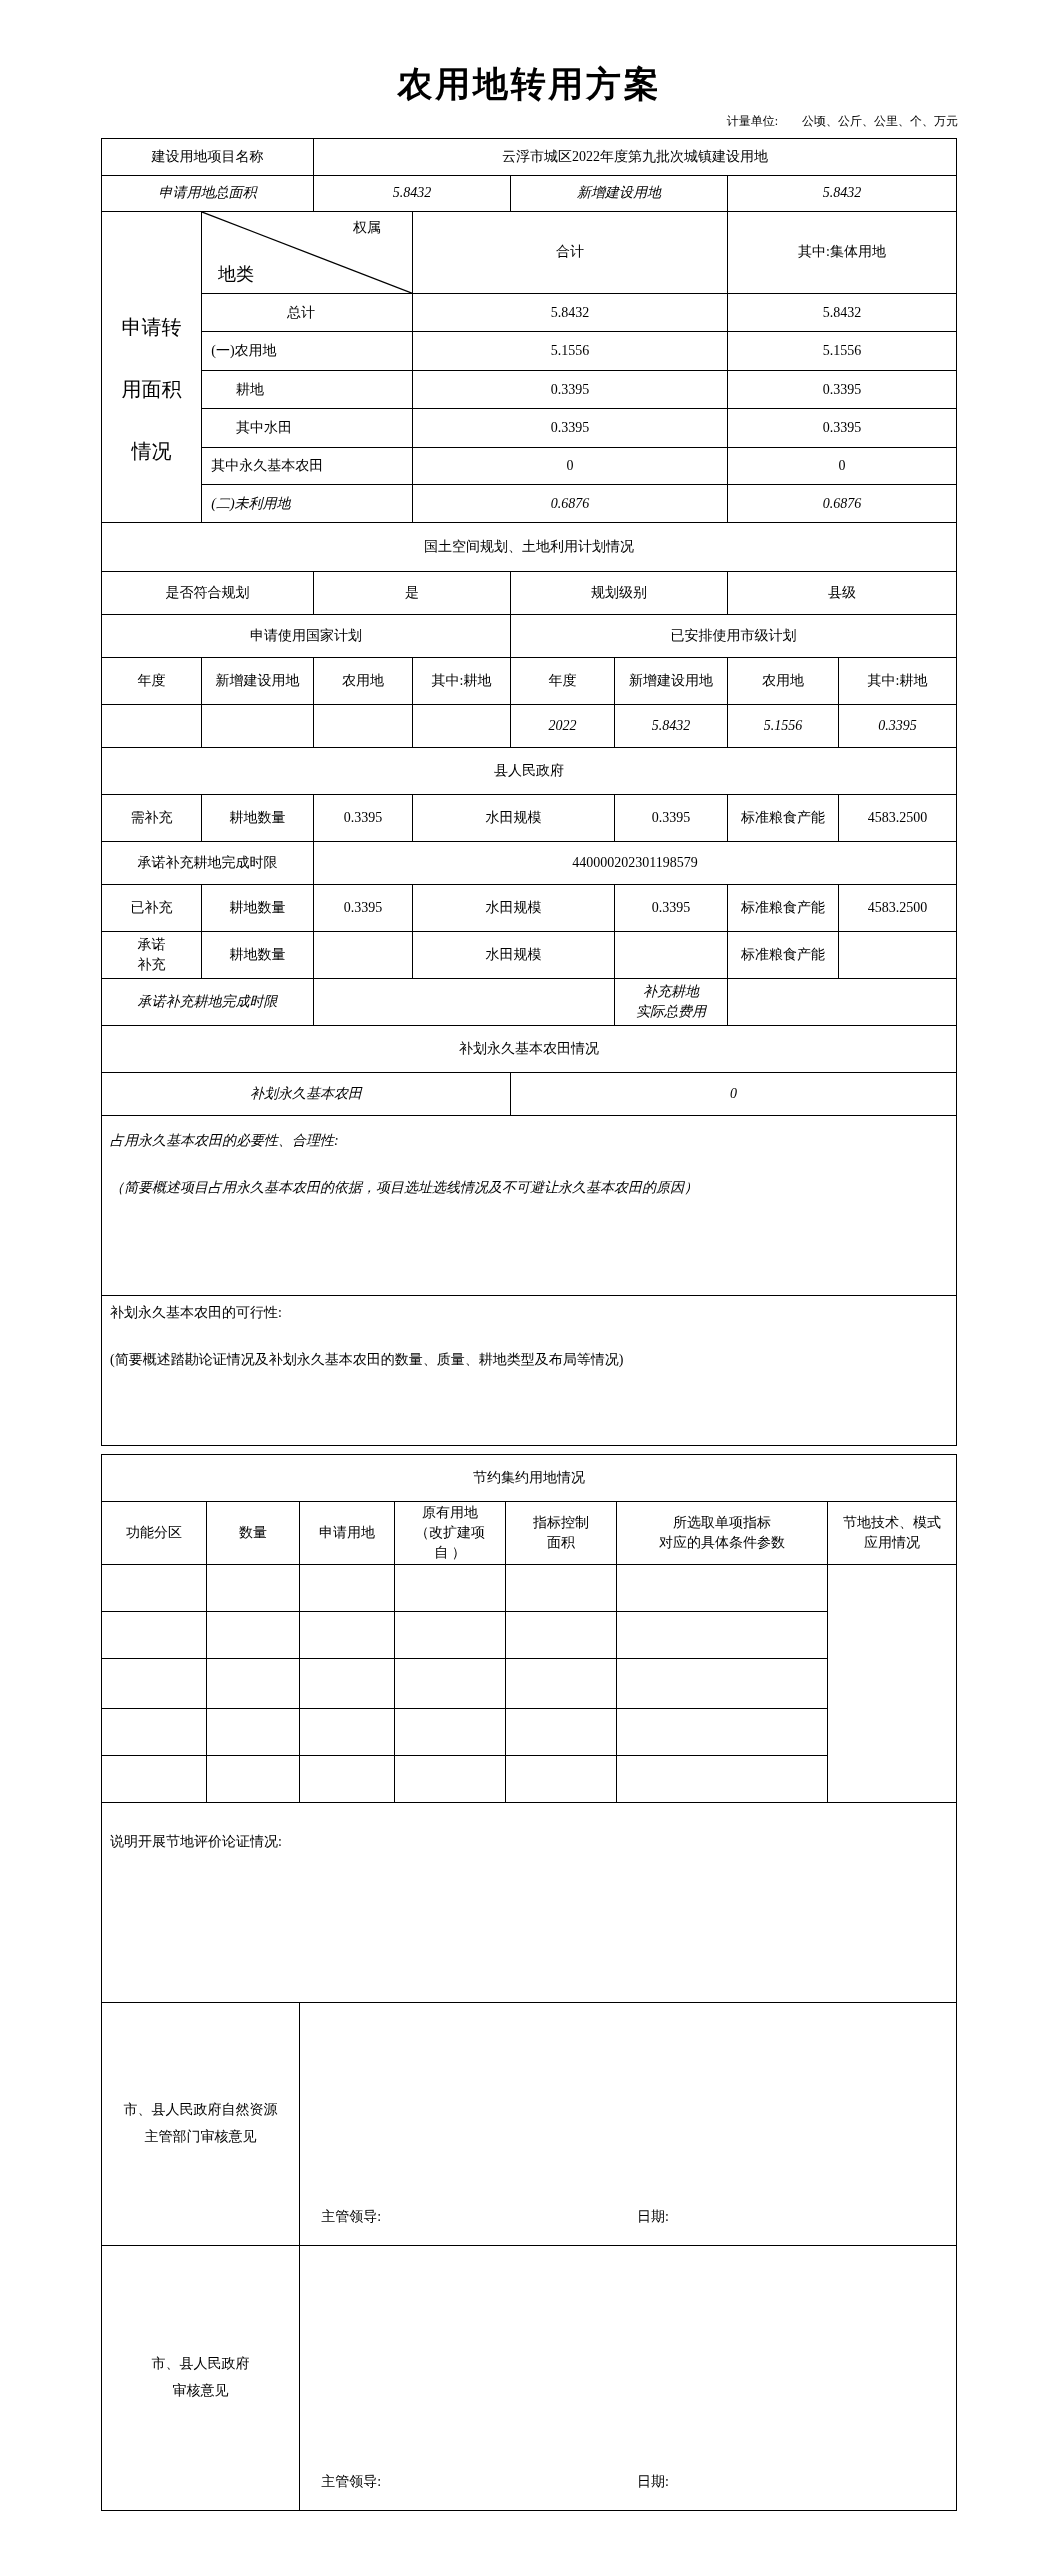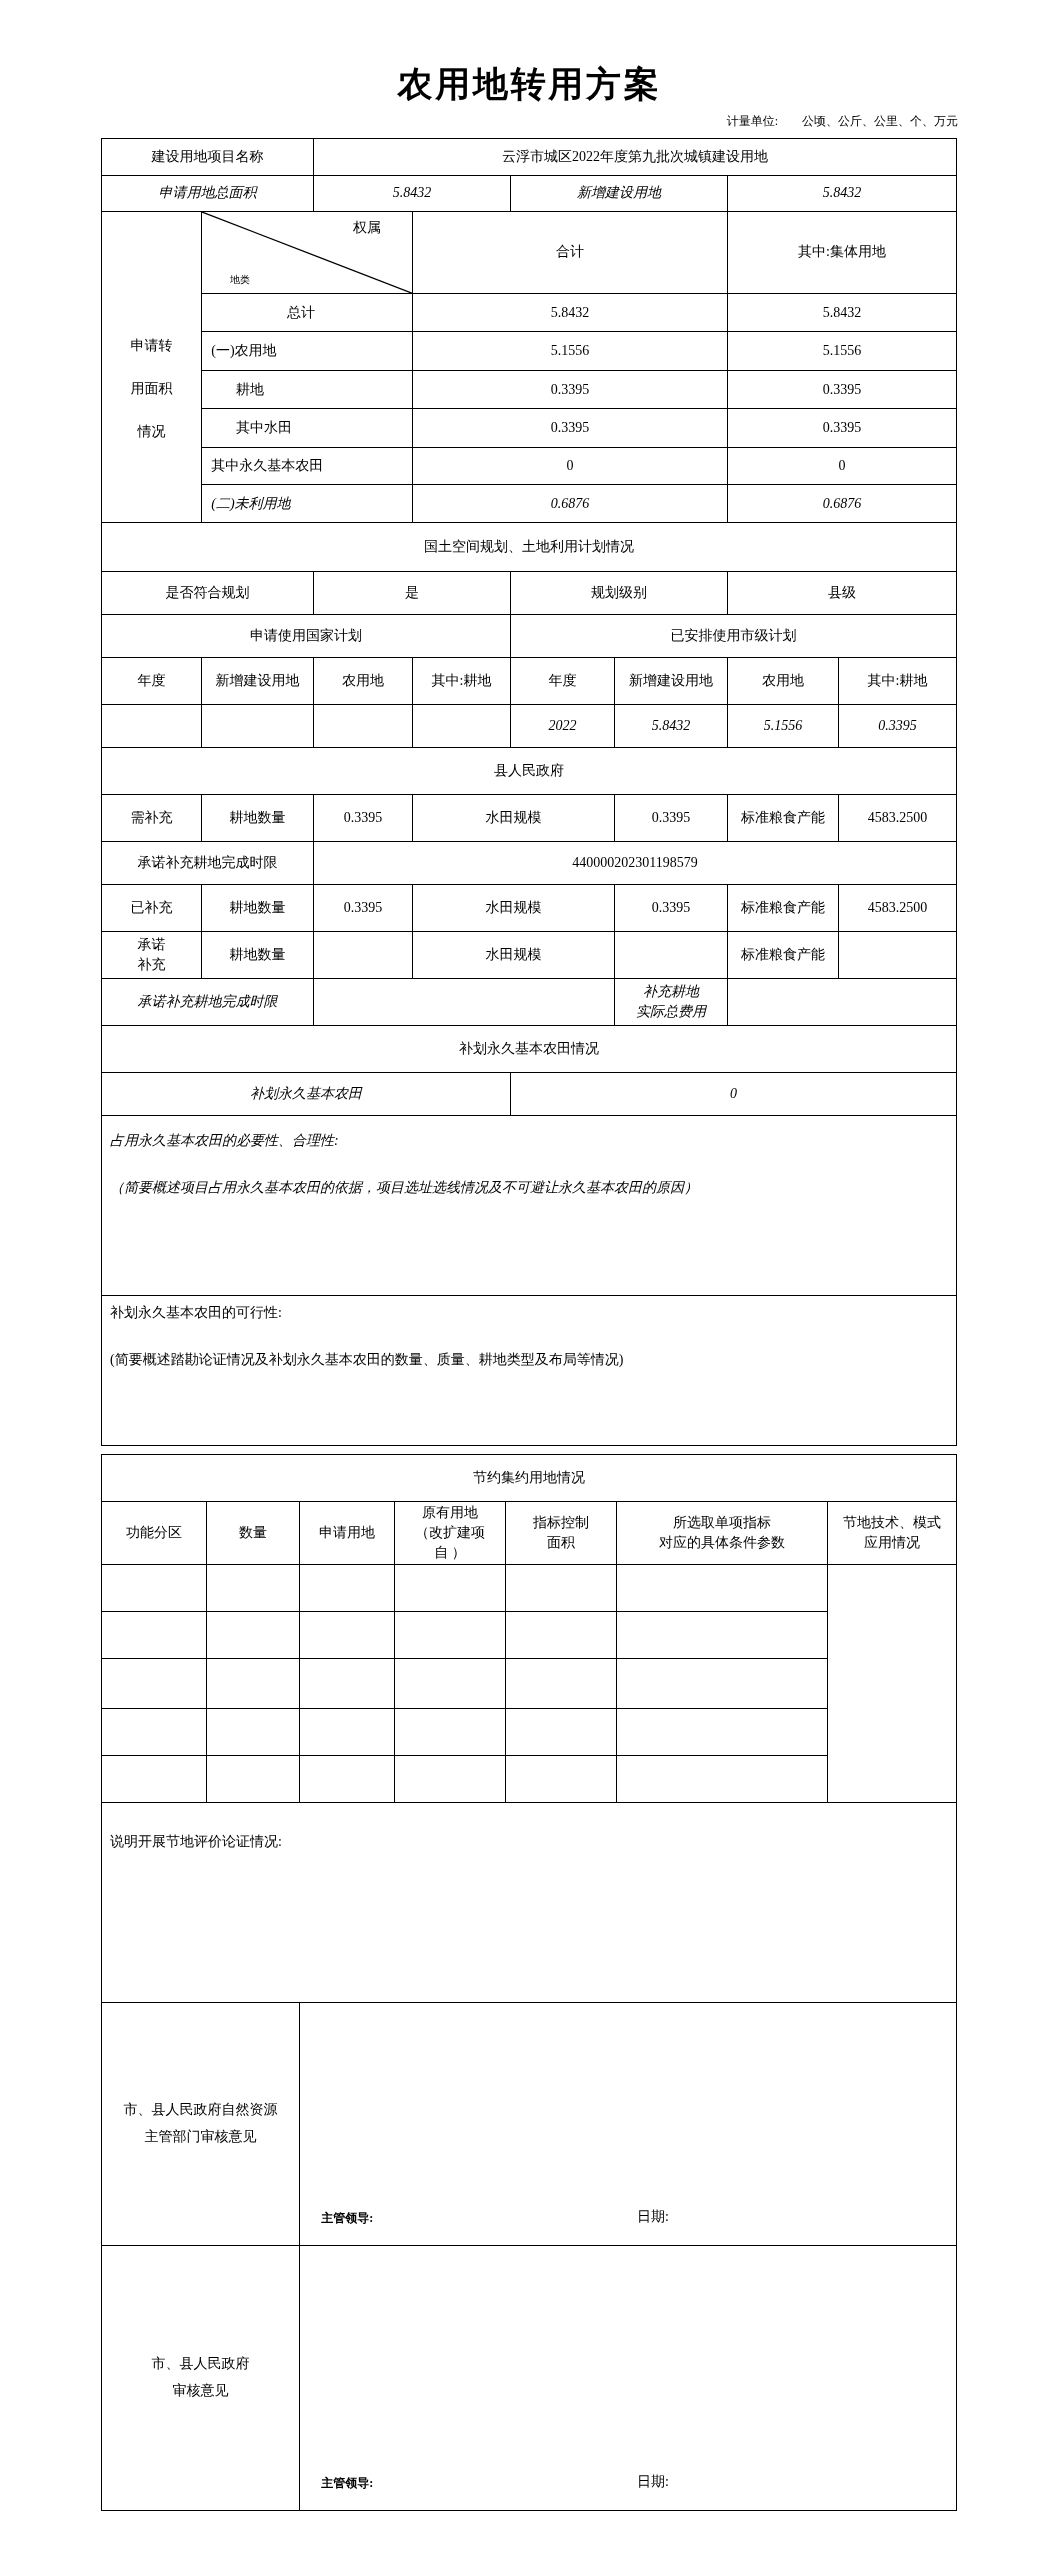--- a/index.html
+++ b/index.html
@@ -23,34 +23,34 @@
   #t1 tr.sec td{border-top:1.3px solid #000;border-bottom:1.3px solid #000;}
   #t1 tr.hb td{border-bottom:1.3px solid #000;font-style:italic;}
   #t2 td{border-top:1.3px solid #000;border-bottom:1.3px solid #000;
          border-left:0.7px solid #000;border-right:0.7px solid #000;}
 
   .lab{text-align:left;}
   .ind14{padding-left:9.3px;}
   .ind51{padding-left:34px;}
   .ind127{padding-left:85px;}
 
-  .vlabel{line-height:3.1;padding-top:43px;font-size:14px;}
+  .vlabel{line-height:3.1;padding-top:43px;font-size:20px;}
 
   .diag{position:relative;padding:0;}
   .diag svg{position:absolute;inset:0;width:100%;height:100%;display:block;}
   .diag-top{position:absolute;top:6px;right:31px;font-size:14px;}
-  .diag-bottom{position:absolute;bottom:6px;left:28px;font-size:10px;}
+  .diag-bottom{position:absolute;bottom:6px;left:16px;font-size:18px;}
 
   .textblock{text-align:left;vertical-align:top;padding:13.3px 8px 0 8px;line-height:1.65;}
   .textblock.tight{padding-top:5.3px;}
   .evalblock{text-align:left;vertical-align:top;padding:29px 8px 0 8px;margin-top:40px;}
 
   .revlabel{line-height:1.9;}
   .signcell{position:relative;}
-  .sig-leader{position:absolute;left:21.3px;bottom:17.3px;font-size:12px;font-weight:bold;}
+  .sig-leader{position:absolute;left:21.3px;bottom:17.3px;font-size:14px;}
   .sig-date{position:absolute;left:337px;bottom:17.3px;font-size:14px;}
 </style>
 </head>
 <body>
 
 <div class="page">
 
   <h1 class="doc-title">农用地转用方案</h1>
   <div class="unit-note">计量单位:　　公顷、公斤、公里、个、万元</div>
 

